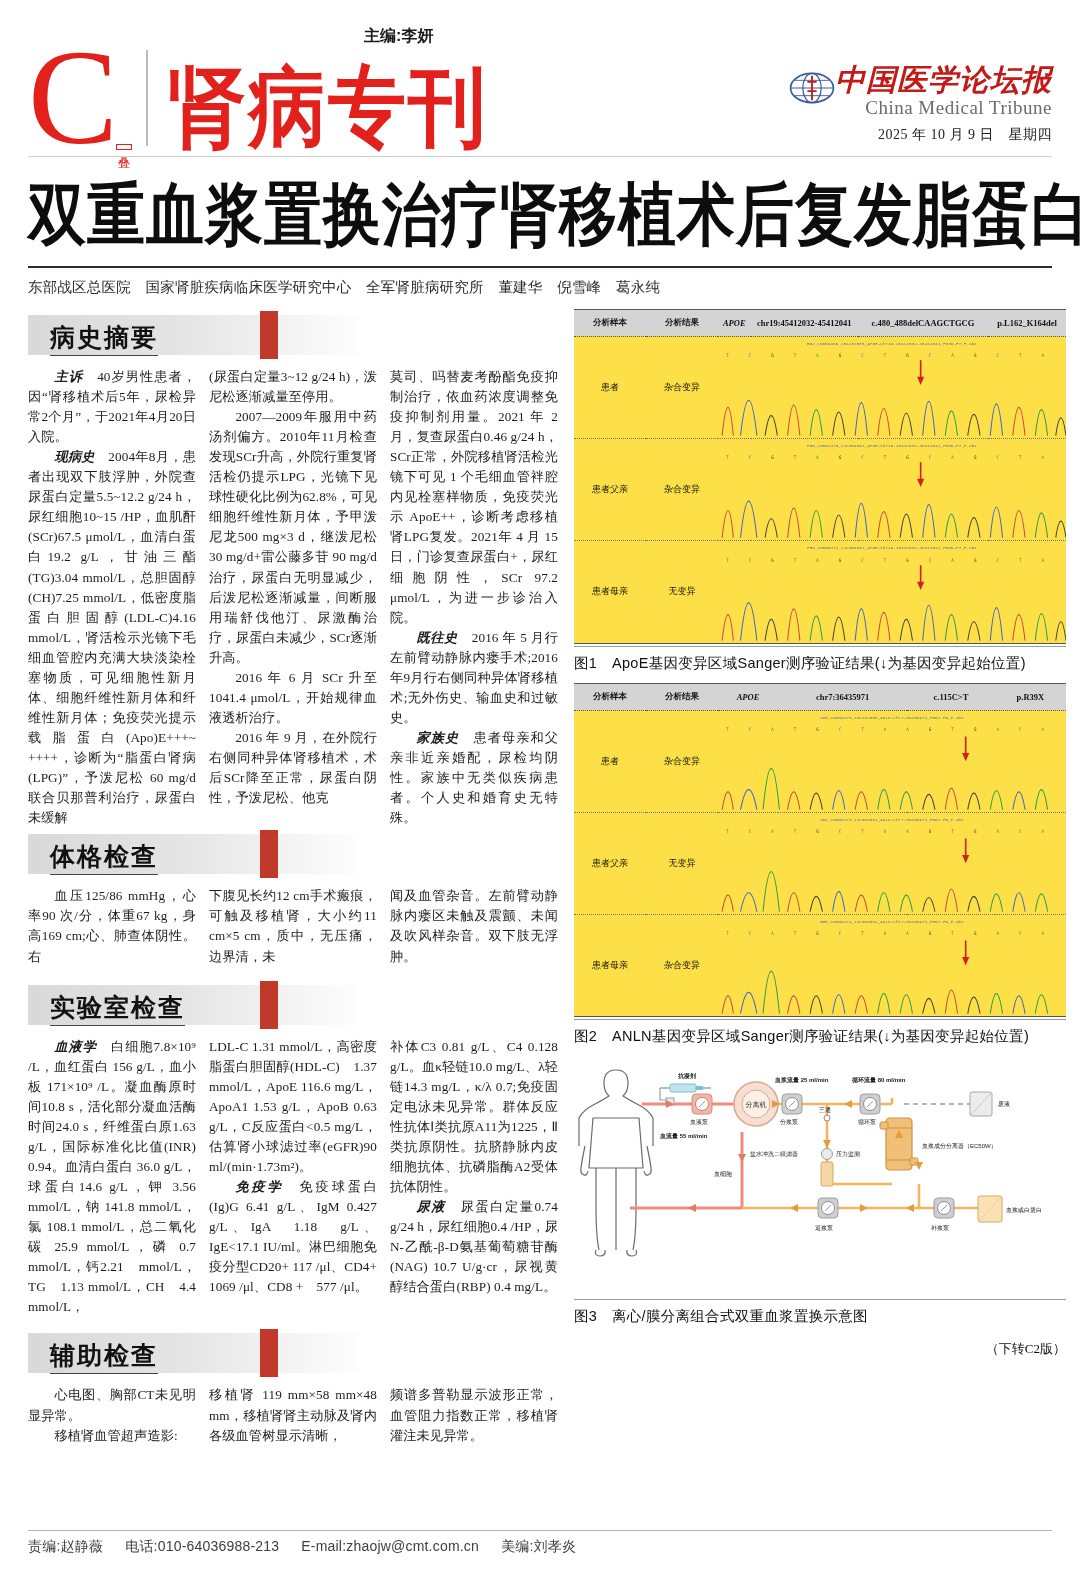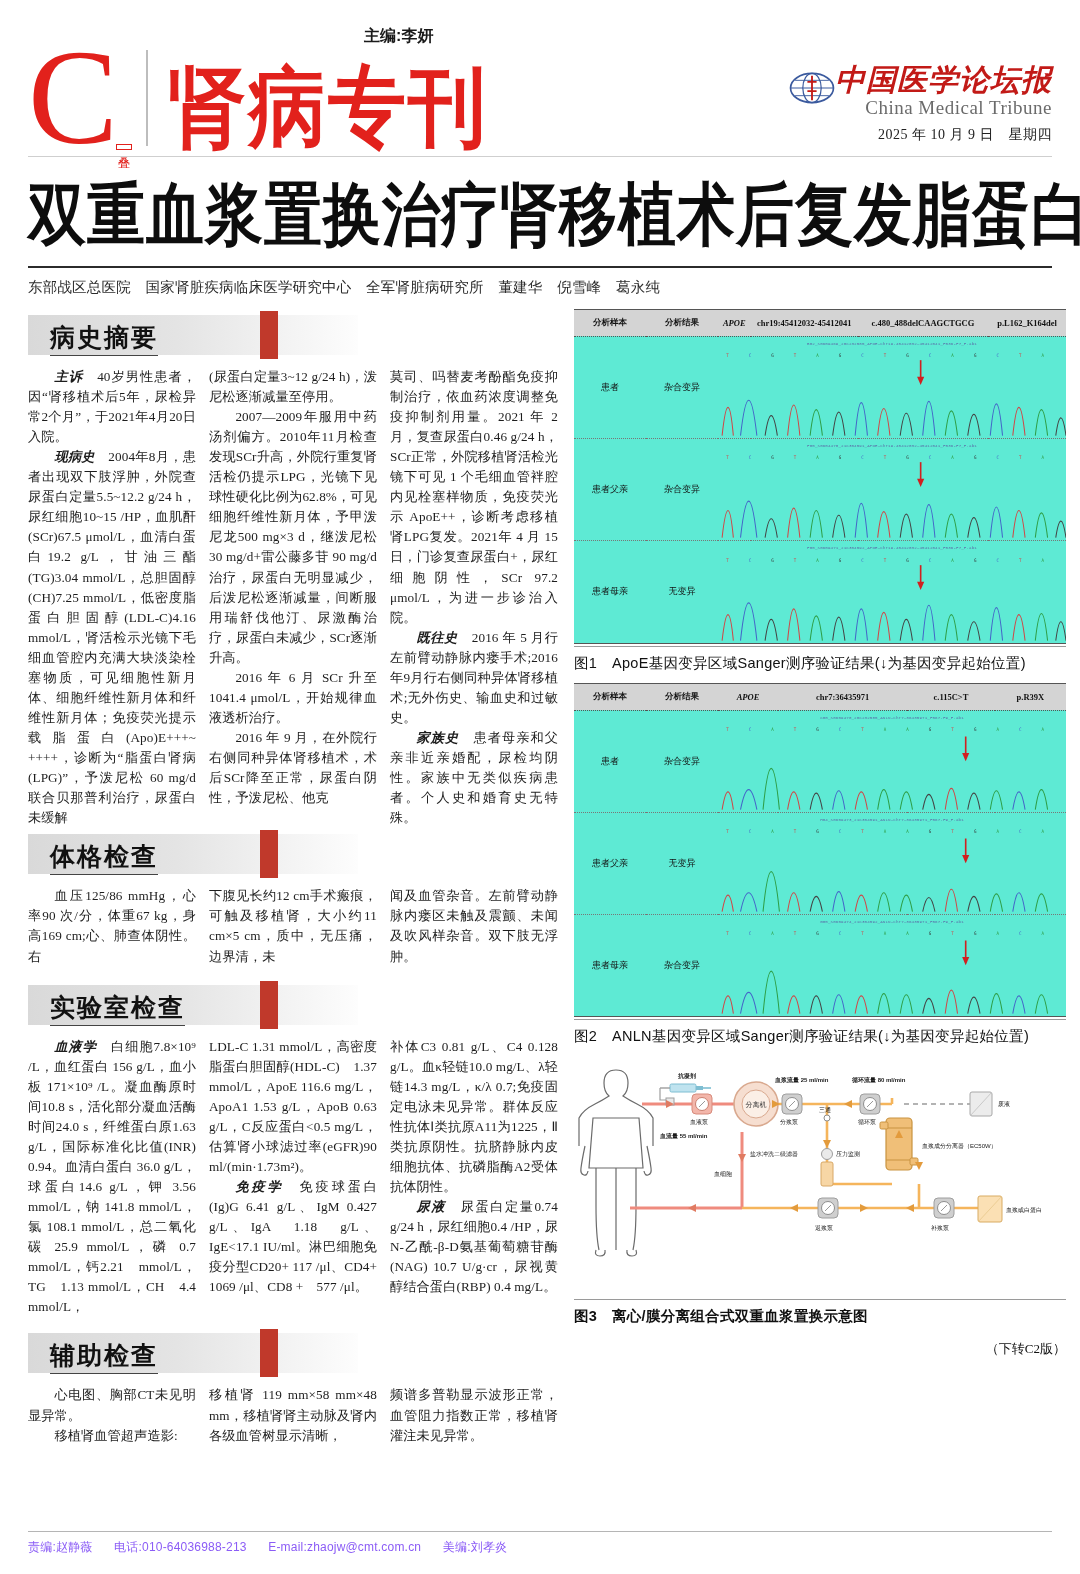--- a/index.html
+++ b/index.html
@@ -107,21 +107,21 @@
     font-size:13.2px; line-height:1.52; text-align:justify;
     color:#1d1d1d; letter-spacing:0.1px;
   }
   .col p { margin:0 0 0 0; text-indent:2em; }
   .col .lead { font-weight:bold; font-style:italic; }
 
   
   .fig { margin-bottom:6px; }
   .gtable {
     width:100%; border-top:1.6px solid #555; border-bottom:1.6px solid #555;
-    border-collapse:collapse; background:#5eead4;
+    border-collapse:collapse; background:#fde047;
   }
   .gtable thead tr { background:#d4d4d4; }
   .gtable th {
     font-family:"Liberation Serif", serif;
     font-size:8.5px; font-weight:bold; padding:7px 2px; text-align:center;
     color:#111; border-bottom:1.2px dotted #555;
   }
   .gtable th.ital { font-style:italic; }
   .gtable td {
     font-family:"Liberation Serif", serif;
@@ -136,38 +136,38 @@
   .seqhdr {
     font-family:"Liberation Mono", monospace;
     font-size:4.2px; color:#5a6fa8; letter-spacing:0.1px; line-height:1;
     padding:5px 0 0 0; text-align:center; white-space:nowrap; overflow:hidden;
   }
   .fig-cap {
     font-family:"Liberation Sans", sans-serif;
     font-size:14.5px; color:#111; padding:7px 0 4px 0;
     border-top:1px solid #9a9a9a; margin-top:2px; letter-spacing:0.3px;
   }
-  .fig-cap.b { font-weight:bold;margin-top:31px; }
+  .fig-cap.b { font-weight:normal;margin-top:31px; }
 
   .diagram-wrap { width:100%; height:212px; position:relative; }
   .diagram-wrap svg { display:block; width:100%; height:100%; }
 
   .jump-note {
     font-family:"Liberation Serif", serif;
     font-size:13px; text-align:right; margin:10px 0 0 0; color:#111;
   }
 
   
   .footer {
     position:absolute; left:28px; right:28px; bottom:18px;
   }
   .footer .frule { height:1px; background:#b5b5b5; margin-bottom:7px; }
   .footer .ftxt {
     font-family:"Liberation Sans", sans-serif;
-    font-size:12px; color:#8b5cf6; letter-spacing:0.2px;
+    font-size:14px; color:#404040; letter-spacing:0.2px;
   }
   .footer .ftxt span { margin-right:18px; }
 </style>
 </head>
 <body>
 
 <div class="page">
 
   <div class="masthead">
     <div class="logo-block">

